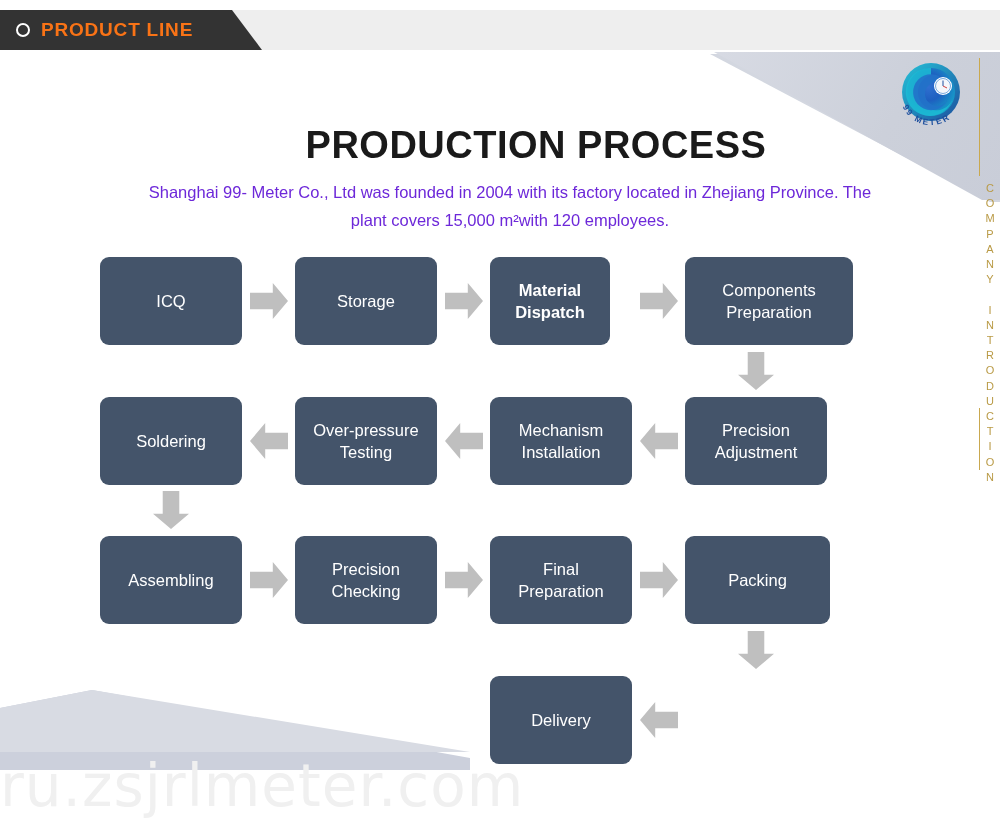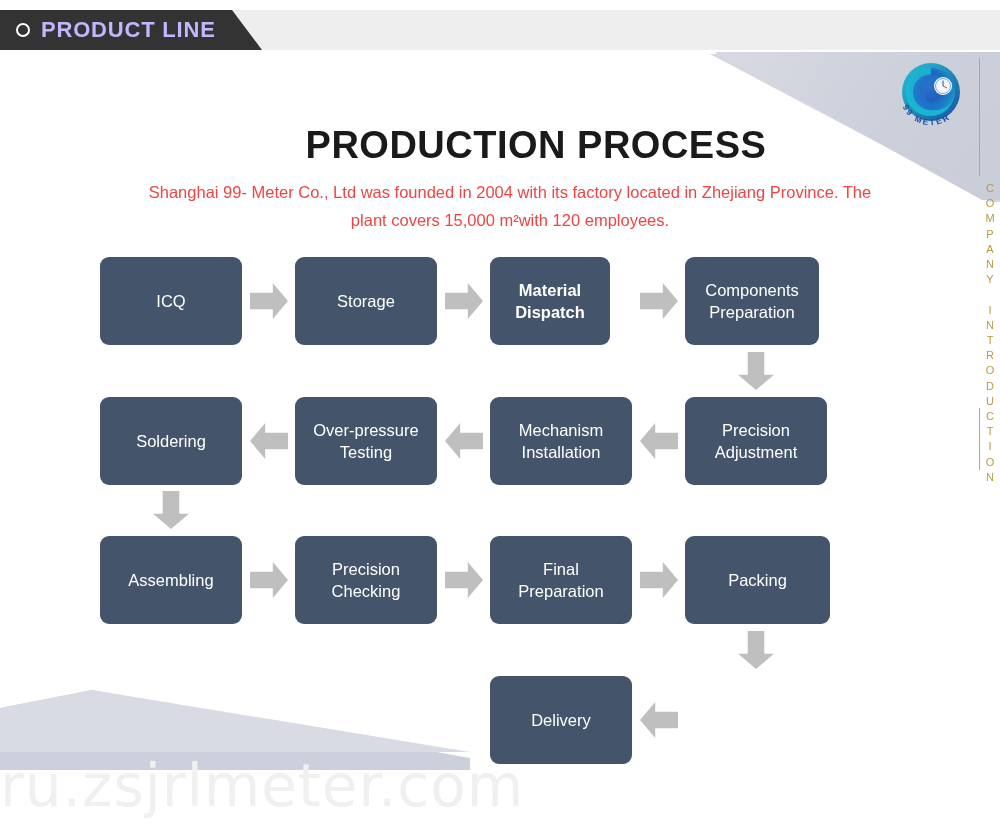--- a/index.html
+++ b/index.html
@@ -34,22 +34,22 @@
     box-sizing: border-box;
   }
   .header-bullet {
     width: 10px; height: 10px;
     border: 2px solid #ffffff;
     border-radius: 50%;
     margin-right: 11px;
     flex: none;
   }
   .header-title {
-    color: #c4b5fd;
-    font-size: 22px;
+    color: #f97316;
+    font-size: 19px;
     font-weight: bold;
     letter-spacing: 0.8px;
   }
 
   
   .wedge-top-right {
     position: absolute;
     left: 700px; top: 52px;
     width: 300px; height: 148px;
     background: linear-gradient(120deg, #d8dbe4 0%, #ccd0da 60%, #c9cdd8 100%);
@@ -121,21 +121,21 @@
     letter-spacing: 0.5px;
     padding-left: 36px;
   }
   .intro {
     position: absolute;
     left: 140px; top: 178px;
     width: 740px;
     text-align: center;
     font-size: 16.5px;
     line-height: 28px;
-    color: #ef4444;
+    color: #6d28d9;
   }
 
   
   .flow { position: absolute; left: 0; top: 0; width: 1000px; height: 832px; }
   .node {
     position: absolute;
     background: #44546a;
     border-radius: 9px;
     color: #ffffff;
     display: flex;
@@ -274,21 +274,21 @@
     </div>
     <div class="arrow" style="left: 640px; top: 702px;">
       <svg width="38" height="36" viewBox="0 0 38 36">
         <polygon points="38,9.72 15.200000000000001,9.72 15.200000000000001,0 0,18 15.200000000000001,36 15.200000000000001,26.28 38,26.28" fill="#bfbfbf"></polygon>
       </svg>
     </div>
     <div class="node" style="left: 100px; top: 257px; width: 142px; height: 88px; background: rgb(68, 84, 106);">ICQ</div>
     <div class="node" style="left: 295px; top: 257px; width: 142px; height: 88px; background: rgb(68, 84, 106);">Storage</div>
     <div class="node" style="left: 490px; top: 257px; width: 120px; height: 88px; background: rgb(68, 84, 106); font-weight: bold;">Material
 Dispatch</div>
-    <div class="node" style="left: 685px; top: 257px; width: 134px; height: 88px; background: rgb(68, 84, 106);">Components
+    <div class="node" style="left: 685px; top: 257px; width: 168px; height: 88px; background: rgb(68, 84, 106);">Components
 Preparation</div>
     <div class="node" style="left: 100px; top: 397px; width: 142px; height: 88px; background: rgb(68, 84, 106);">Soldering</div>
     <div class="node" style="left: 295px; top: 397px; width: 142px; height: 88px; background: rgb(68, 84, 106);">Over-pressure
 Testing</div>
     <div class="node" style="left: 490px; top: 397px; width: 142px; height: 88px; background: rgb(68, 84, 106);">Mechanism
 Installation</div>
     <div class="node" style="left: 685px; top: 397px; width: 142px; height: 88px; background: rgb(68, 84, 106);">Precision
 Adjustment</div>
     <div class="node" style="left: 100px; top: 536px; width: 142px; height: 88px; background: rgb(68, 84, 106);">Assembling</div>
     <div class="node" style="left: 295px; top: 536px; width: 142px; height: 88px; background: rgb(68, 84, 106);">Precision

